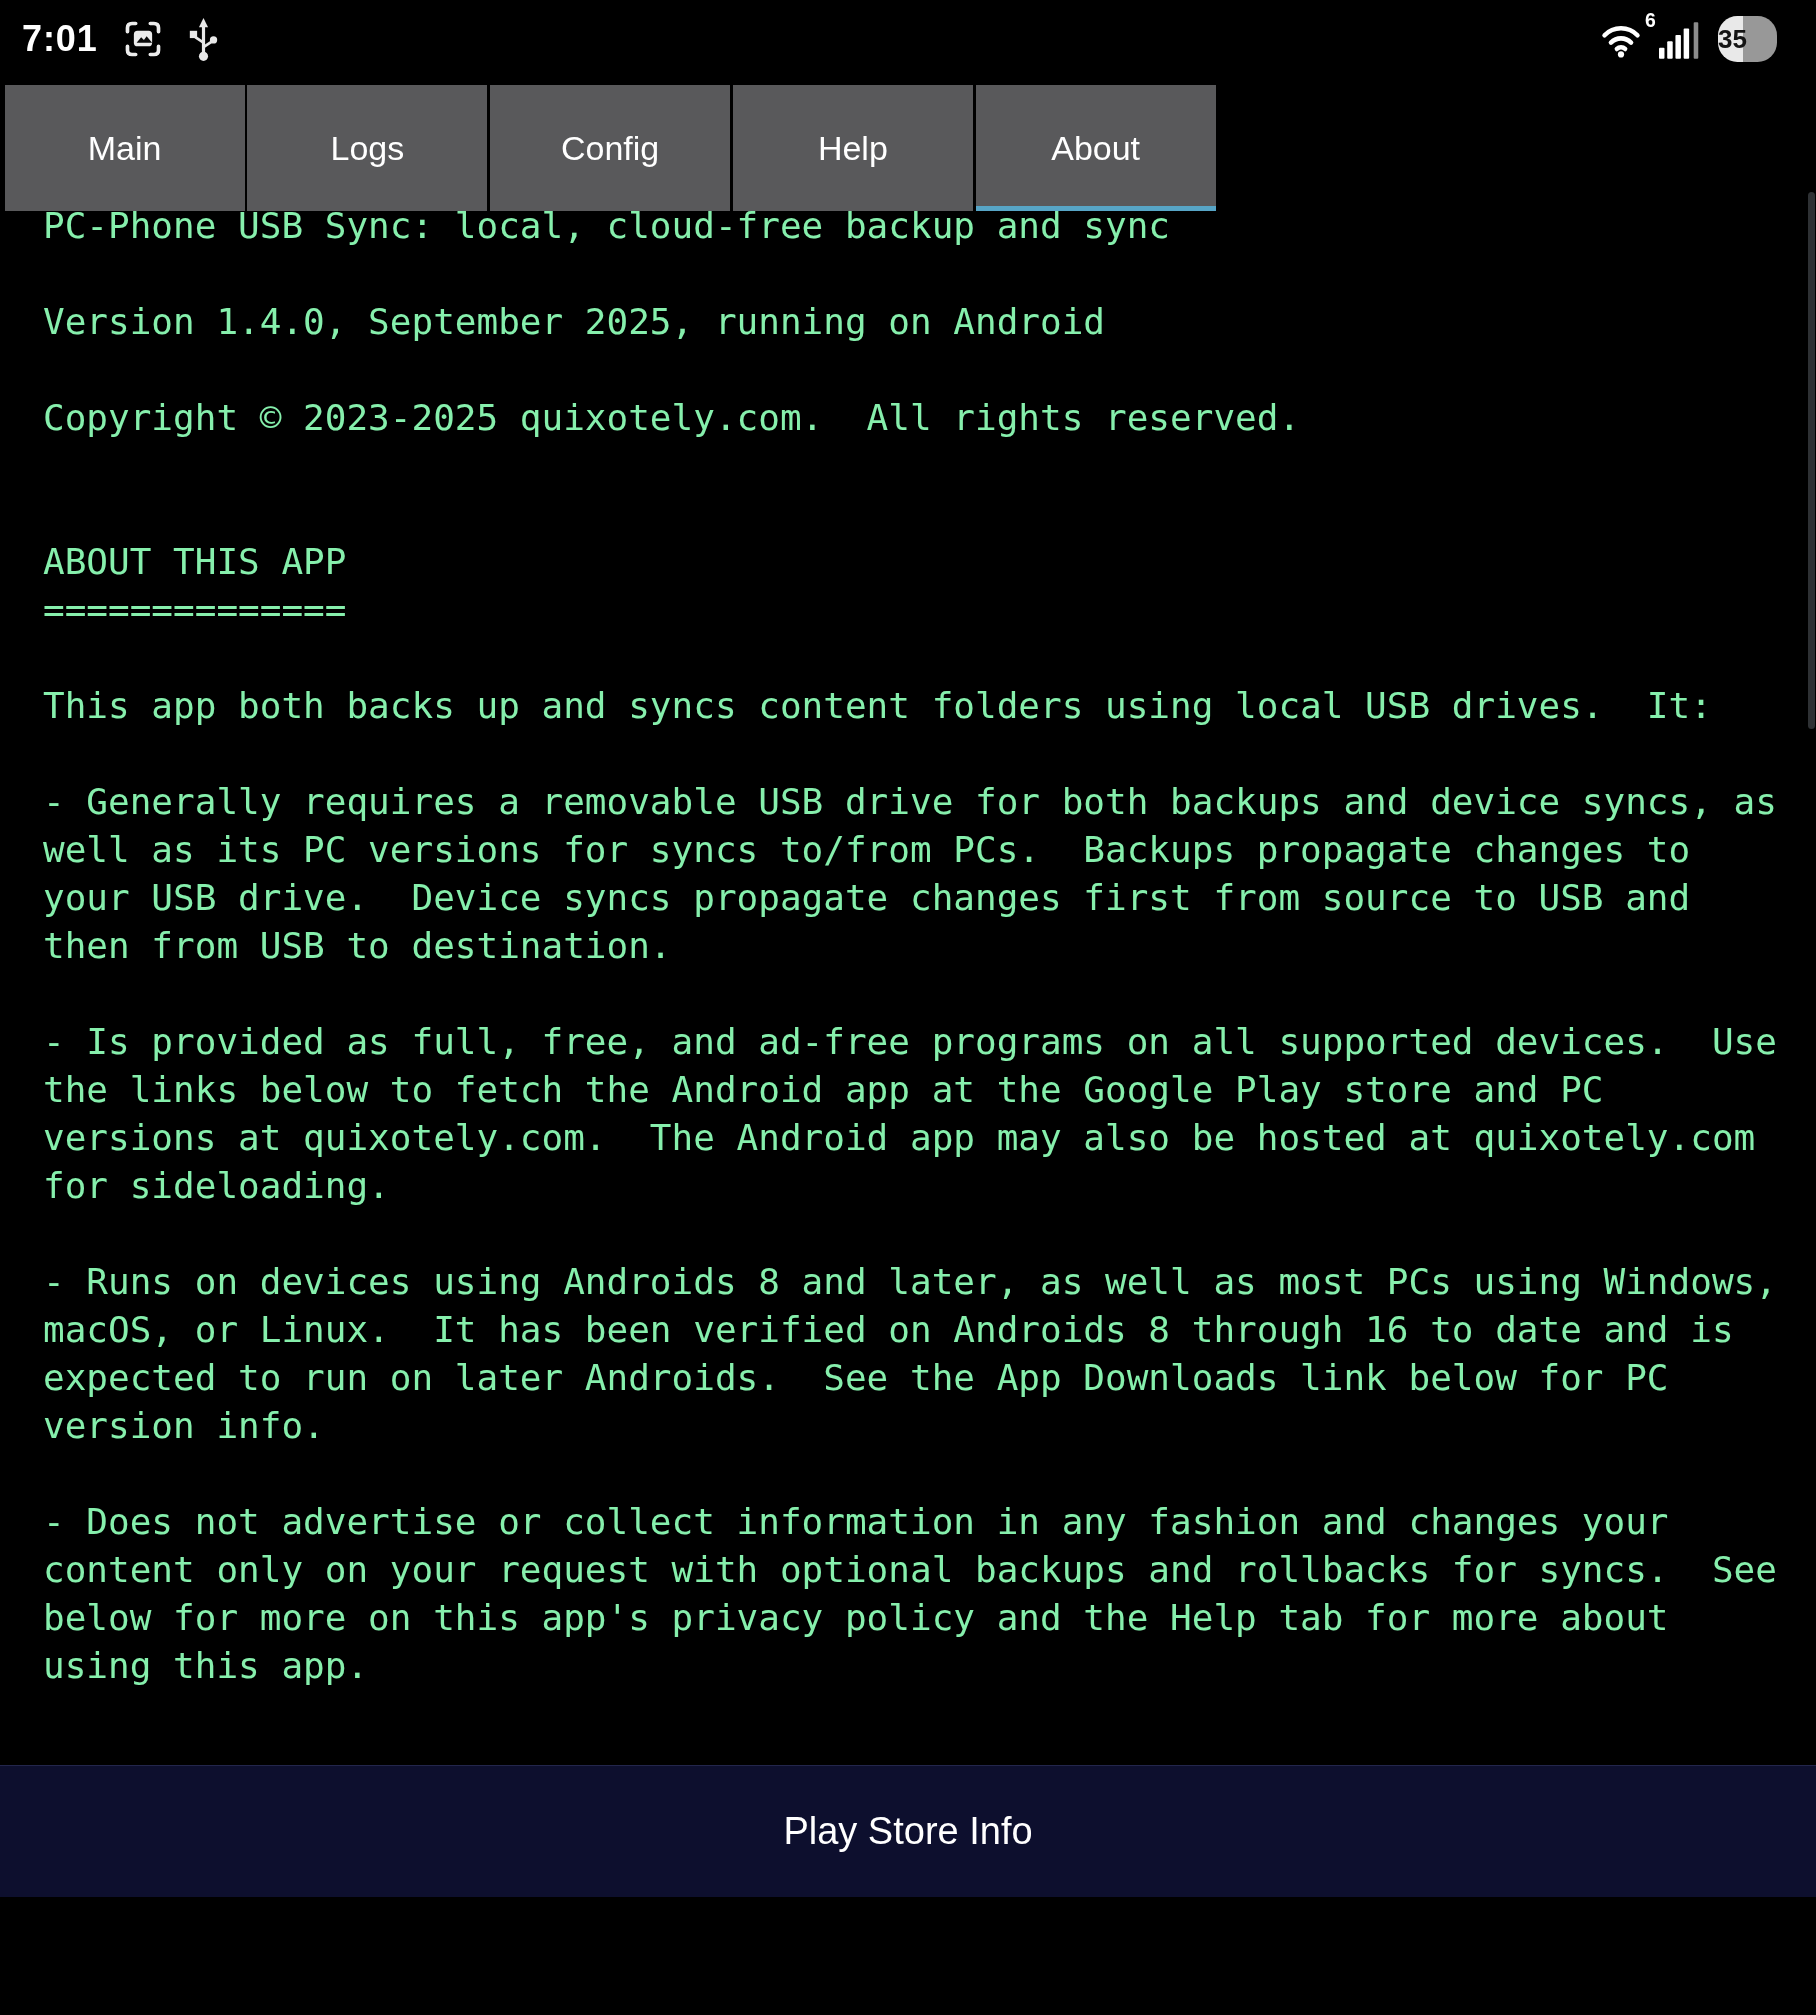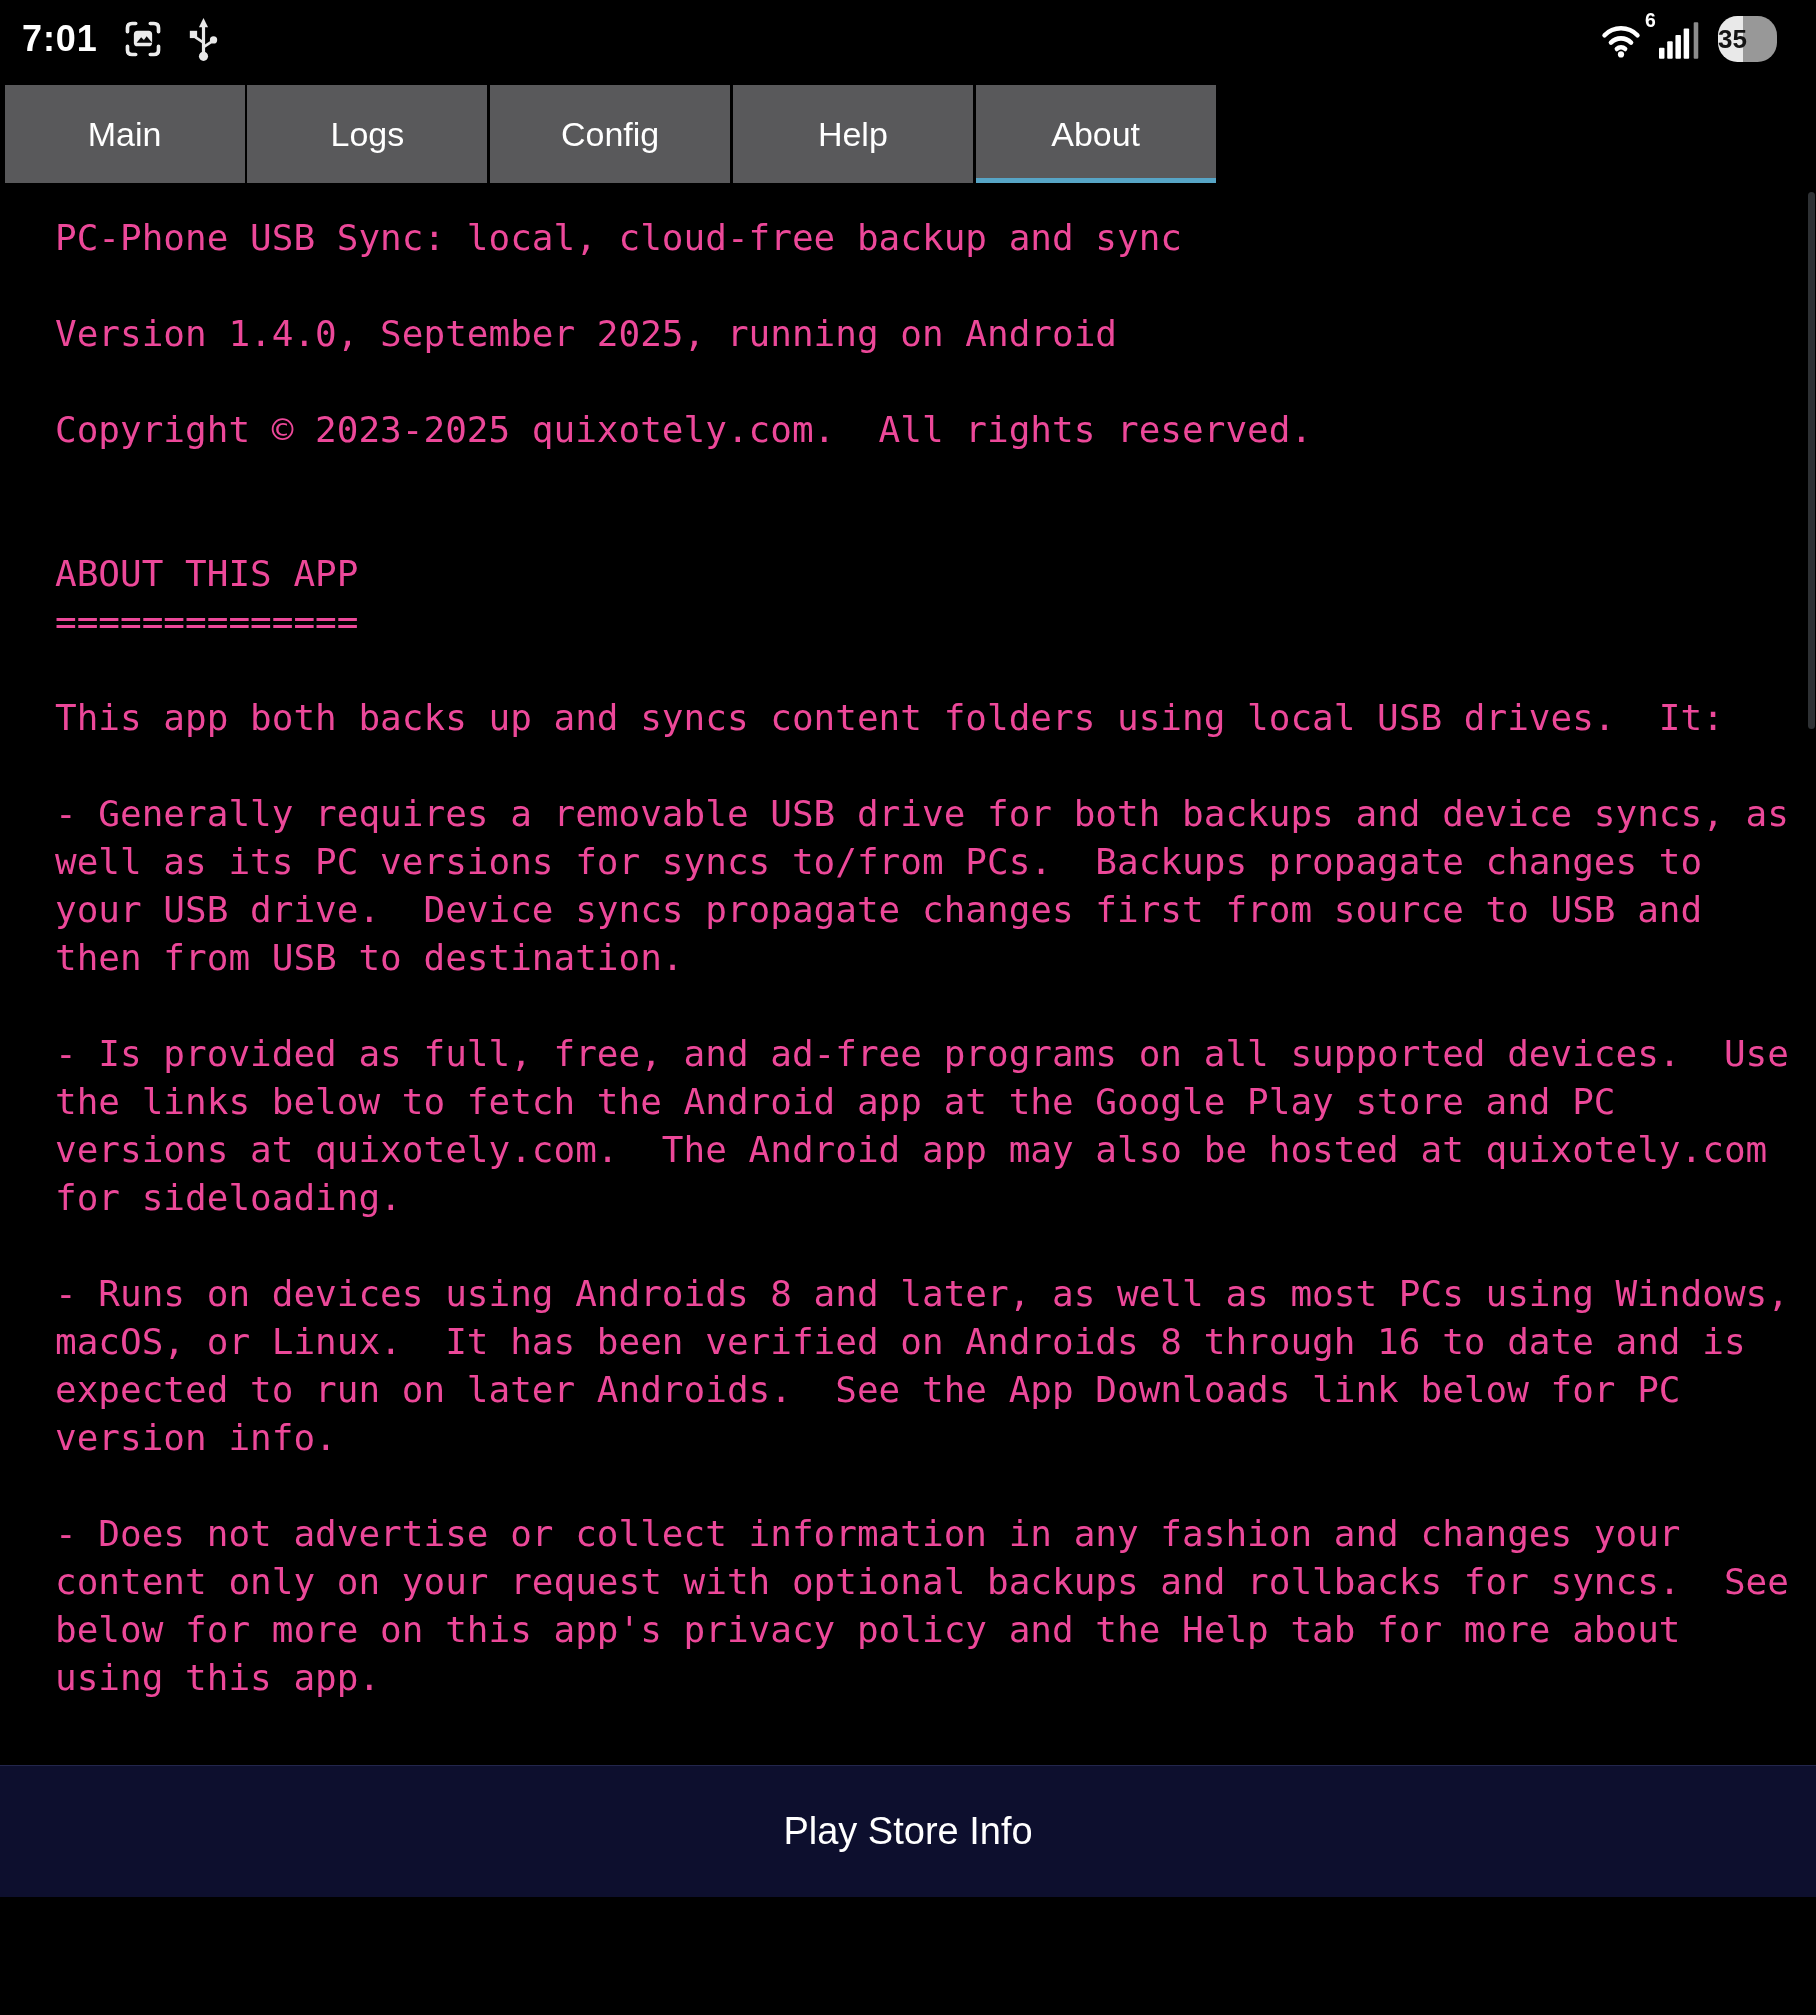--- a/index.html
+++ b/index.html
@@ -13,30 +13,30 @@
   .sb-right{display:flex;align-items:center;gap:16.6px;padding-right:39px;}
   .time{font-size:36px;font-weight:bold;letter-spacing:0.9px;}
   .wifi-wrap{position:relative;display:inline-block;}
   .wifi-gen{position:absolute;top:-7.4px;right:-13px;font-size:19.4px;font-weight:bold;color:#fff;}
   .battery{width:59px;height:46px;border-radius:19.4px;
            background:linear-gradient(to right,#e9e9e9 0 42%,#989898 42% 100%);
            display:flex;align-items:center;}
   .battery span{font-size:26px;font-weight:bold;color:#141414;}
 
   
-  .tab-bar{position:absolute;top:85px;left:4.6px;width:1211px;height:98px;
+  .tab-bar{position:absolute;top:85px;left:4.6px;width:1211px;height:126px;
            display:flex;gap:2.8px;}
   .tab{flex:1;background:#59595b;display:flex;align-items:center;justify-content:center;
        font-size:34px;color:#fff;position:relative;cursor:pointer;}
   .tab.active::after{content:"";position:absolute;left:0;right:0;bottom:0;height:4.6px;background:#57a5c6;}
 
   
-  .about-text{position:absolute;top:202px;left:43px;margin:12px;
+  .about-text{position:absolute;top:202px;left:43px;margin:0;
               font-family:"DejaVu Sans Mono",monospace;font-size:36px;line-height:48px;
-              color:#ec4899;white-space:pre;}
+              color:#86efac;white-space:pre;}
 
   .scrollbar{position:absolute;right:0.9px;top:192px;width:7.4px;height:537px;
              background:#2e3134;border-radius:3.7px;}
 
   
   .footer{position:absolute;top:1765px;left:0;width:100%;height:131px;display:flex;
           border-top:1.8px solid #23264c;gap:12px;}
   .footer-btn{flex:1;background:#0d0f2e;display:flex;align-items:center;justify-content:center;
               font-size:38px;color:#fff;cursor:pointer;}
   .footer-btn.right{border-left:2.8px solid #23264c;}

